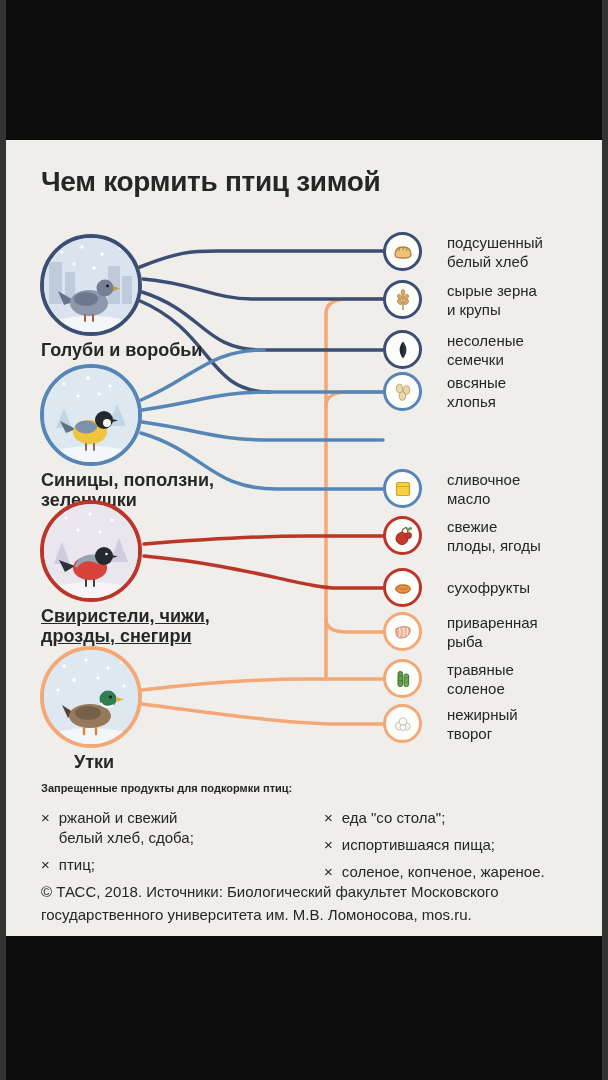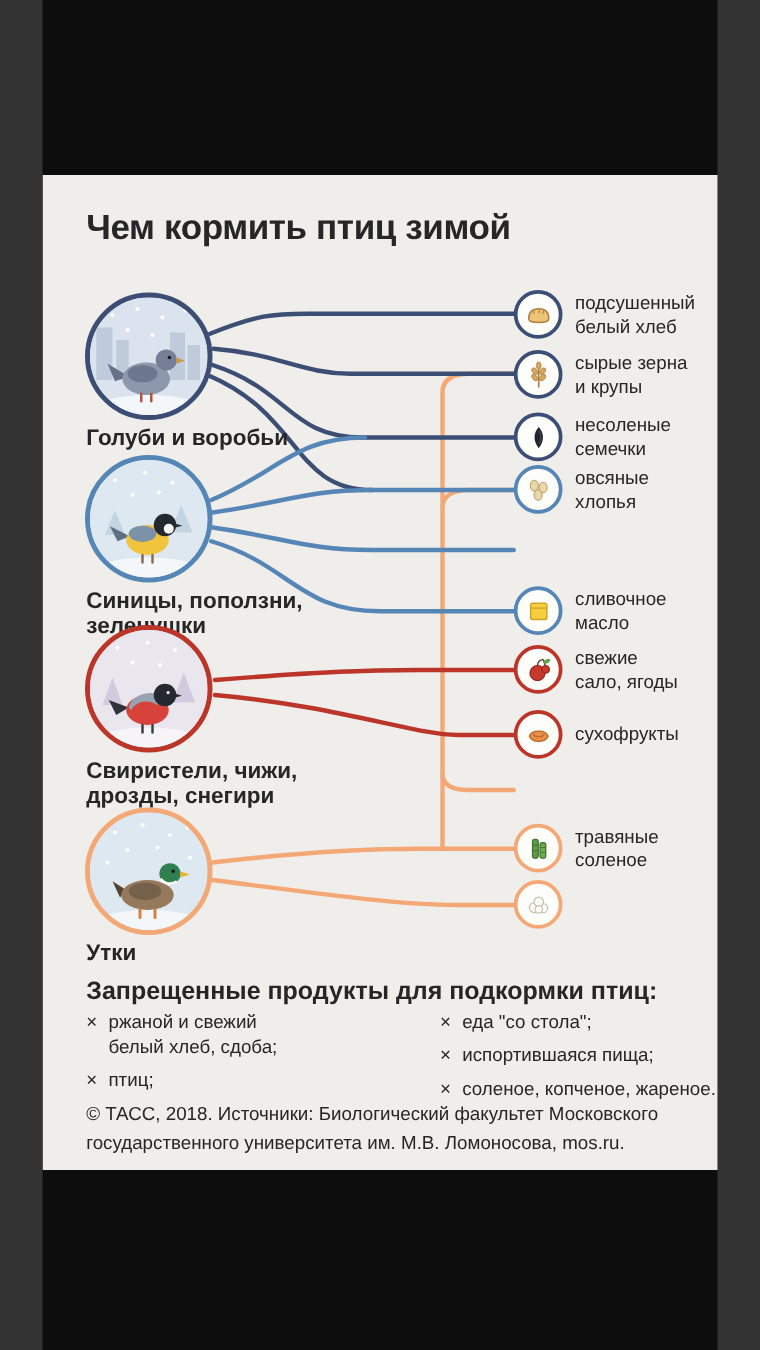--- a/index.html
+++ b/index.html
@@ -1,17 +1,17 @@
 <!DOCTYPE html>
 <html lang="ru" style="--line-pigeons: #3c4e74; --line-tits: #5586b6; --line-waxwings: #bc3529; --line-ducks: #f3a876; --background: #efeeeb; --text: #262626; --letterbox: #0d0d0d;"><head>
 <meta charset="utf-8">
 <style>
   * { margin:0; padding:0; box-sizing:border-box; }
   body { background:#333; font-family:"Liberation Sans", sans-serif; }
-  .screen { position:relative; width:540px; height:1080px; margin:0 auto;
+  .screen { position:relative; width:596px; height:1080px; margin:0 auto;
             background:var(--letterbox,#0d0d0d); overflow:hidden; }
   .content { position:absolute; top:140px; left:0; width:608px; height:796px;
              background:var(--background,#efeeeb); color:var(--text,#262626); }
   .title { position:absolute; top:26px; left:35px; font-size:28px; font-weight:800;
            letter-spacing:-0.3px; }
   
   .lines { position:absolute; top:0; left:0; z-index:1; }
   .lines path { fill:none; stroke-width:3.5; stroke-linecap:round; }
   .l-pigeons  { stroke:var(--line-pigeons,#3c4e74); }
   .l-tits     { stroke:var(--line-tits,#5586b6); }
@@ -22,34 +22,34 @@
                  border:4px solid; overflow:hidden; z-index:2; background:#dde7f0; }
   .bird-circle svg { display:block; width:94px; height:94px; }
   .b-pigeons  { top:94px;  border-color:var(--line-pigeons,#3c4e74); }
   .b-tits     { top:224px; border-color:var(--line-tits,#5586b6); }
   .b-waxwings { top:360px; border-color:var(--line-waxwings,#bc3529); }
   .b-ducks    { top:506px; border-color:var(--line-ducks,#f3a876); }
   .bird-label { position:absolute; left:35px; font-size:18px; font-weight:700;
                 line-height:20px; white-space:pre-line; z-index:2; }
   #lbl-pigeons  { top:200px; }
   #lbl-tits     { top:330px; }
-  #lbl-waxwings { top:466px; }
-  #lbl-ducks    { top:612px; }
+  #lbl-waxwings { top:466px;text-decoration:underline; }
+  #lbl-ducks    { top:612px;margin-left:33px; }
   
   .food { position:absolute; left:377px; display:flex; align-items:center; gap:10px; z-index:2; }
   .fdot { flex:0 0 auto; width:39px; height:39px; border-radius:50%; border:3.5px solid;
           background:#fdfdfa; display:flex; align-items:center; justify-content:center; }
   .fdot svg { width:26px; height:26px; display:block; }
-  .flabel { font-size:15px; line-height:19px; white-space:pre-line; }
+  .flabel { font-size:15px; line-height:19px; white-space:pre-line;margin-left:15px; }
   .ring-navy   { border-color:var(--line-pigeons,#3c4e74); }
   .ring-blue   { border-color:var(--line-tits,#5586b6); }
   .ring-red    { border-color:var(--line-waxwings,#bc3529); }
   .ring-orange { border-color:var(--line-ducks,#f3a876); }
   
-  .forbidden-heading { position:absolute; left:35px; top:642px; font-size:20px; font-weight:700; }
+  .forbidden-heading { position:absolute; left:35px; top:642px; font-size:11px; font-weight:700; }
   .fcol { position:absolute; top:668px; display:flex; flex-direction:column; gap:7px;
           font-size:15px; }
   .fcol-left  { left:35px;  width:268px; }
   .fcol-right { left:318px; width:282px; }
   .fitem { display:flex; gap:9px; line-height:20px; }
   .fitem .x { flex:0 0 auto; }
   .fitem .t { white-space:pre-line; }
   .credit { position:absolute; left:35px; top:740px; width:548px; font-size:15px;
             line-height:23px; }
 </style>
@@ -266,33 +266,43 @@
     <div class="food" style="top:376px">
       <span class="fdot ring-red">
         <svg viewBox="0 0 26 26">
             <path d="M12 9.5 C12 6.5 14 5 16.5 4.5 M18 9 C17.5 7 17 6 16.5 4.5" stroke="#5d3f22" stroke-width="1.2" fill="none"></path>
             <ellipse cx="19.5" cy="6" rx="2.8" ry="1.5" fill="#62a24b" transform="rotate(-25 19.5 6)"></ellipse>
             <circle cx="12" cy="15.5" r="6" fill="#c63a2e" stroke="#9a241c" stroke-width="1"></circle>
             <circle cx="18.5" cy="12.5" r="3" fill="#c63a2e" stroke="#9a241c" stroke-width="1"></circle>
           </svg>
       </span>
       <span class="flabel">свежие
-сало, ягоды</span>
+плоды, ягоды</span>
     </div>
 
     <div class="food" style="top:428px">
       <span class="fdot ring-red">
         <svg viewBox="0 0 26 26">
             <path d="M5.5 14 C7 8.5 19 8.5 20.5 14 C18 19.5 8 19.5 5.5 14 Z" fill="#e79148" stroke="#bb6a28" stroke-width="1.1"></path>
             <path d="M8.5 12.5 C10 15 16 15 17.5 12.5" stroke="#bb6a28" stroke-width="0.9" fill="none"></path>
           </svg>
       </span>
       <span class="flabel">сухофрукты</span>
     </div>
 
+    <div class="food" style="top:472px">
+      <span class="fdot ring-orange">
+        <svg viewBox="0 0 26 26">
+            <path d="M6 10 C11 6.5 18 7 20 10 C21 14 17 19 11 19 C7 19 5.5 15 6 10 Z" fill="#f0b39a" stroke="#cf8a72" stroke-width="1.1"></path>
+            <path d="M9.5 9 C10.5 12 10.5 15 9.5 18 M13.5 8.5 C14.5 11.5 14.5 15 13.5 18.2 M17.3 9 C18 11.5 17.8 14 16.8 16.5" stroke="#ffffff" stroke-width="1.1" fill="none" opacity="0.85"></path>
+          </svg>
+      </span>
+      <span class="flabel">приваренная
+рыба</span>
+    </div>
 
     <div class="food" style="top:519px">
       <span class="fdot ring-orange">
         <svg viewBox="0 0 26 26">
             <rect x="8" y="5.5" width="4.6" height="15" rx="2" fill="#5e9c45" stroke="#41722f" stroke-width="1"></rect>
             <rect x="14" y="8" width="4.6" height="12.5" rx="2" fill="#6dad52" stroke="#41722f" stroke-width="1"></rect>
             <path d="M8 10 h4.6 M8 14.5 h4.6 M14 12 h4.6 M14 16 h4.6" stroke="#41722f" stroke-width="0.7"></path>
           </svg>
       </span>
       <span class="flabel">травяные
@@ -303,20 +313,22 @@
       <span class="fdot ring-orange">
         <svg viewBox="0 0 26 26">
             <g fill="#fcfbf6" stroke="#c4c2b6" stroke-width="1">
               <circle cx="9.5" cy="15" r="4"></circle>
               <circle cx="16.5" cy="15.5" r="3.6"></circle>
               <circle cx="13" cy="10.5" r="3.8"></circle>
               <circle cx="13" cy="16.5" r="3"></circle>
             </g>
           </svg>
       </span>
+      <span class="flabel">нежирный
+творог</span>
     </div>
 
     <div class="forbidden-heading">Запрещенные продукты для подкормки птиц:</div>
 
     <div class="fcol fcol-left">
       <div class="fitem">
         <span class="x">×</span>
         <span class="t">ржаной и свежий
 белый хлеб, сдоба;</span>
       </div>

